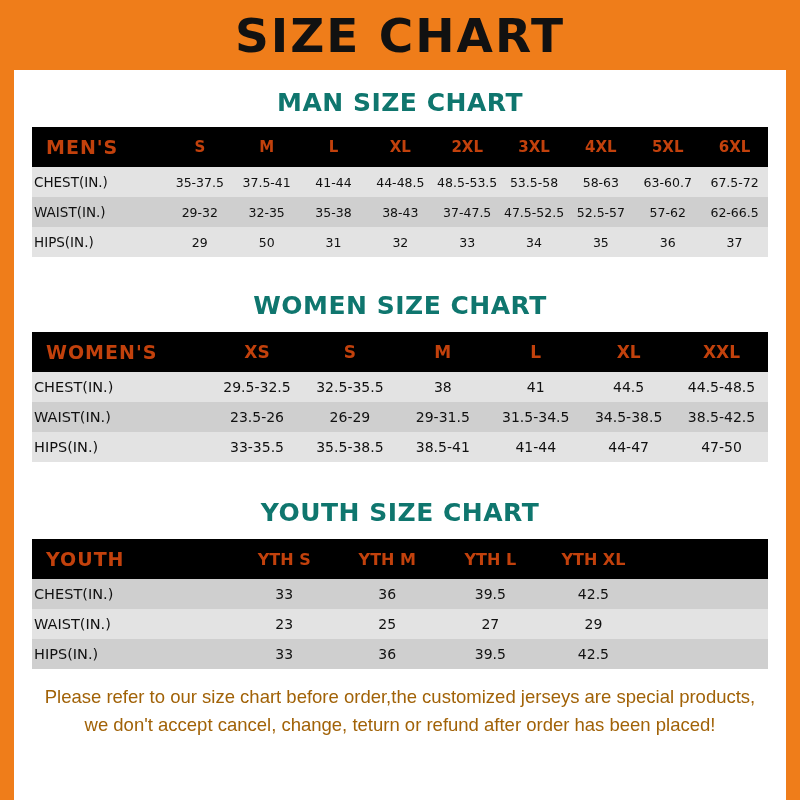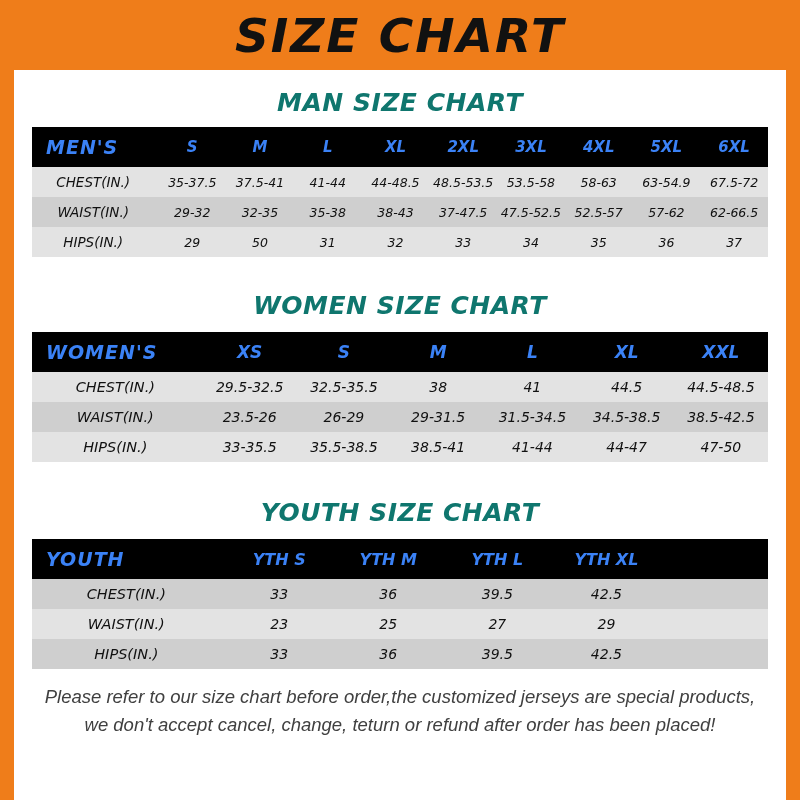--- a/index.html
+++ b/index.html
@@ -14,21 +14,20 @@
     overflow: hidden;
   }
   .page {
     position: relative;
     width: 800px;
     height: 800px;
     box-sizing: border-box;
     border-left: 14px solid #ef7d1a;
     border-right: 14px solid #ef7d1a;
     background: #ffffff;
-    font-style: italic;
   }
   .banner {
     height: 70px;
     background: #ef7d1a;
     display: flex;
     align-items: center;
     justify-content: center;
     margin: 0 -14px;
   }
   .banner-title {
@@ -60,35 +59,35 @@
   }
   table.chart th, table.chart td {
     text-align: center;
     font-family: "DejaVu Sans", sans-serif;
   }
   
   table.chart thead tr {
     background: #000000;
   }
   table.chart thead th {
-    color: #3b82f6;
+    color: #c2410c;
     font-weight: bold;
-    padding: 9px 2px;
+    padding: 9px 10px;
   }
   table.chart thead th.rowlabel {
     text-align: left;
     padding-left: 14px;
     letter-spacing: 1px;
   }
   table.chart tbody td {
     color: #111111;
     padding: 7px 2px;
   }
   table.chart tbody td.rowlabel {
-    text-align: center;
+    text-align: left;
     padding-right: 6px;
     letter-spacing: 0px;
   }
   table.chart tbody tr.odd { background: #e3e3e3; }
   table.chart tbody tr.even { background: #cfcfcf; }
 
   
   #men-table thead th { font-size: 15px; }
   #men-table thead th.rowlabel { font-size: 19px; }
   #men-table tbody td { font-size: 12.5px; }
@@ -100,21 +99,21 @@
   #women-table tbody td { font-size: 14px; }
   #women-table tbody td.rowlabel { font-size: 14.5px; }
 
   
   #youth-table thead th { font-size: 16px; }
   #youth-table thead th.rowlabel { font-size: 19px; }
   #youth-table tbody td { font-size: 14px; }
   #youth-table tbody td.rowlabel { font-size: 14.5px; }
 
   .footnote {
-    color: #404040;
+    color: #a16207;
     font-family: "Liberation Sans", sans-serif;
     font-size: 18.5px;
     line-height: 1.5;
     text-align: center;
     padding: 14px 6px 0 6px;
   }
   .footnote div { white-space: nowrap; }
 </style>
 </head>
 <body>
@@ -146,21 +145,21 @@
       <tbody>
         <tr class="odd">
           <td class="rowlabel">CHEST(IN.)</td>
           <td>35-37.5</td>
           <td>37.5-41</td>
           <td>41-44</td>
           <td>44-48.5</td>
           <td>48.5-53.5</td>
           <td>53.5-58</td>
           <td>58-63</td>
-          <td>63-54.9</td>
+          <td>63-60.7</td>
           <td>67.5-72</td>
         </tr>
         <tr class="even">
           <td class="rowlabel">WAIST(IN.)</td>
           <td>29-32</td>
           <td>32-35</td>
           <td>35-38</td>
           <td>38-43</td>
           <td>37-47.5</td>
           <td>47.5-52.5</td>

